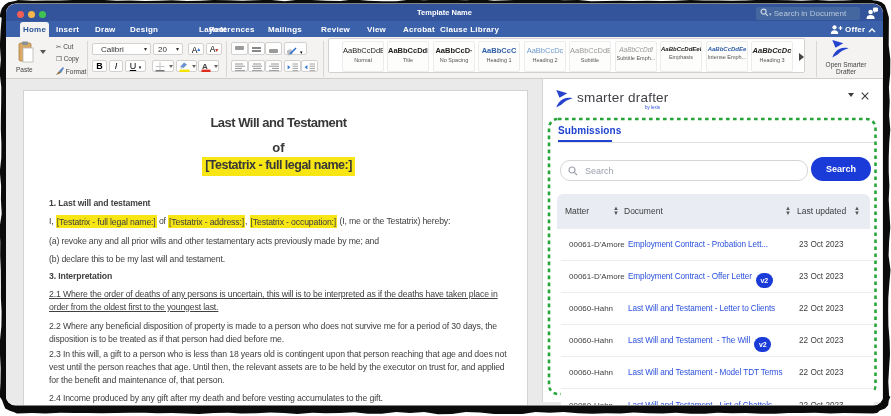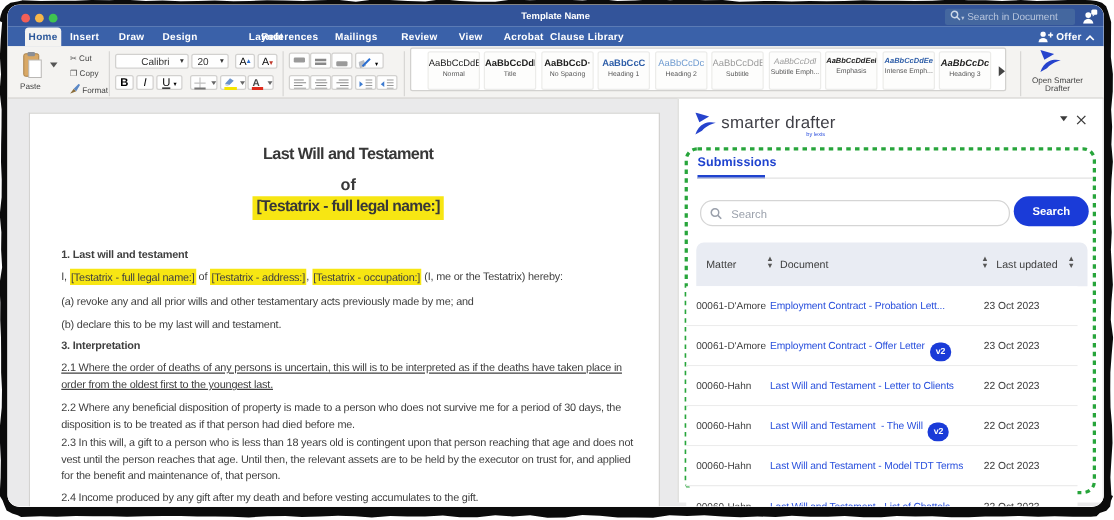--- a/index.html
+++ b/index.html
@@ -47,21 +47,21 @@
   .bysub { position:absolute; left:102px; top:26px; font-size:4.5px; color:#2b4fdd; }
   .caret-dd { position:absolute; left:305px; top:14px; width:0; height:0; border-left:3.5px solid transparent; border-right:3.5px solid transparent; border-top:4.5px solid #3c3c3c; }
   
   
   .subm { position:absolute; left:15px; top:46px; font-size:10px; font-weight:bold; color:#1f43cf; letter-spacing:0.1px; }
   .submline { position:absolute; left:15px; top:61px; width:54px; height:2.5px; background:#1f43cf; }
   .tabline { position:absolute; left:15px; top:62.5px; width:316px; height:1px; background:#e2e2e2; }
   .searchin { position:absolute; left:17px; top:81px; width:248px; height:21px; border:1px solid #d5d5d5; border-radius:10px; color:#9aa0ab; font-size:9px; line-height:20px; padding-left:24px; }
   .searchbtn { position:absolute; left:268px; top:78px; width:60px; height:24px; background:#1a3bd8; border-radius:12px; color:#fff; font-size:9px; font-weight:bold; text-align:center; line-height:24px; }
   .thead { position:absolute; left:14px; top:115px; width:313px; height:35px; background:#e9ecf3; border-radius:6px 6px 0 0; font-size:8.5px; color:#3c3c3c; }
-  .trow { position:absolute; left:6px; width:313px; height:32px; border-bottom:1px solid #ececec; background:#fff; font-size:8.5px; }
+  .trow { position:absolute; left:18px; width:313px; height:32px; border-bottom:1px solid #ececec; background:#fff; font-size:8.5px; }
   .matter { position:absolute; left:8px; top:11px; color:#3d3d3d; font-size:8px; }
   .dlink { position:absolute; left:67px; top:11px; color:#2b51dd; font-size:8.2px; letter-spacing:-0.1px; white-space:nowrap; }
   .ddate { position:absolute; left:238px; top:11px; color:#3d3d3d; font-size:8.2px; }
   .v2 { display:inline-block; background:#1a3bd8; color:#fff; border-radius:8px; font-size:7px; font-weight:bold; width:17px; height:15px; text-align:center; line-height:15px; margin-left:4px; vertical-align:-3.5px; }
   .sortc { position:absolute; font-size:6px; color:#555; line-height:5px; }
 </style>
 </head>
 <body>
 <svg class="ringsvg" style="position:absolute; left:0; top:0;" width="891" height="416" viewBox="0 0 891 416">
     <path d="M17.4,0.1 L32.7,0.8 L46.2,0.5 L60.3,0.6 L73.2,0.0 L87.4,0.1 L101.0,-0.2 L116.6,0.8 L130.0,0.4 L144.7,1.0 L158.4,0.7 L171.8,0.3 L186.7,1.0 L200.4,0.8 L213.6,0.1 L227.8,0.3 L242.4,0.8 L255.8,0.2 L269.4,-0.2 L284.7,1.3 L297.5,-0.2 L311.7,-0.0 L326.2,0.7 L340.3,1.1 L353.5,-0.6 L368.1,0.8 L382.3,1.3 L396.2,1.3 L409.9,-0.4 L424.0,0.2 L438.0,-0.3 L452.0,-0.2 L466.0,0.3 L480.2,-0.7 L493.9,0.7 L508.1,0.3 L522.3,-0.4 L536.1,0.1 L550.4,-0.4 L564.1,0.2 L578.3,-0.0 L591.4,1.3 L605.7,0.9 L619.7,0.7 L633.4,1.1 L647.6,0.8 L661.4,1.0 L675.7,0.7 L690.4,0.1 L703.9,0.5 L717.9,0.5 L731.6,0.7 L745.7,0.6 L761.1,-0.3 L774.5,0.1 L788.5,0.2 L801.6,0.7 L816.7,0.0 L829.6,0.7 L844.0,0.4 L859.4,-0.2 L872.6,0.1 L872.4,0.2 L877.1,0.7 L881.6,2.2 L884.9,5.0 L886.4,9.0 L887.7,13.3 L888.9,17.5 L888.8,31.5 L888.7,45.6 L890.3,59.1 L890.2,73.2 L888.9,87.6 L889.7,101.4 L889.1,115.6 L890.3,129.4 L889.2,143.6 L888.7,157.7 L888.7,171.7 L889.4,185.7 L888.7,199.7 L889.5,213.8 L890.3,227.8 L889.1,241.8 L888.6,255.8 L890.5,270.1 L889.3,283.9 L888.3,297.8 L888.2,311.8 L888.4,325.8 L889.6,340.2 L890.0,354.3 L889.1,368.1 L888.3,381.8 L889.1,396.1 L890.4,396.7 L888.8,400.6 L888.1,405.2 L885.1,408.6 L879.8,410.4 L877.2,412.9 L872.7,413.4 L858.4,413.3 L843.8,413.0 L830.6,413.4 L815.4,412.7 L802.1,413.1 L788.1,413.1 L775.1,413.8 L761.0,413.7 L745.7,412.9 L732.2,413.2 L717.5,412.7 L704.9,413.8 L690.8,413.7 L675.8,412.8 L662.4,413.4 L648.3,413.3 L633.5,412.5 L620.5,413.6 L606.1,413.2 L592.4,413.7 L578.1,413.2 L563.4,412.1 L549.8,412.7 L535.6,412.1 L522.4,414.1 L508.3,414.0 L494.2,413.9 L479.9,412.6 L465.9,412.0 L452.0,414.0 L438.0,414.2 L424.1,412.1 L410.0,413.1 L396.2,412.1 L381.8,413.7 L367.8,413.7 L354.3,412.3 L340.0,413.1 L325.9,413.2 L312.3,412.7 L297.4,413.9 L284.0,413.0 L270.4,412.6 L255.9,413.2 L241.5,413.6 L228.4,412.7 L214.2,412.9 L199.0,413.9 L185.6,413.4 L172.0,413.1 L157.8,413.2 L144.6,412.7 L130.4,412.8 L116.1,413.0 L101.6,413.3 L88.3,412.9 L74.3,412.9 L60.6,412.7 L45.4,413.4 L32.3,412.9 L16.8,413.6 L16.9,413.6 L14.2,412.2 L9.8,410.7 L5.3,408.4 L3.6,404.4 L2.1,400.3 L-0.3,396.6 L0.5,382.2 L0.7,368.1 L0.0,354.3 L-0.0,340.3 L1.4,325.9 L1.6,311.8 L0.9,297.9 L0.9,283.9 L0.8,269.9 L0.2,255.9 L0.3,241.9 L-0.5,227.9 L1.7,213.8 L0.9,199.7 L1.1,185.7 L-0.2,171.6 L1.3,157.7 L1.4,143.7 L0.8,129.6 L0.9,115.6 L1.2,101.6 L1.3,87.6 L-0.3,73.1 L0.8,59.4 L-0.1,45.1 L0.6,31.3 L1.7,17.7 L-0.4,16.8 L0.5,12.6 L1.9,8.3 L4.7,4.8 L8.4,2.2 L14.0,1.2 L17.7,0.3 Z M15.5,3.5 h858.0 a9.5,9.5 0 0 1 9.5,9.5 v383.0 a9.5,9.5 0 0 1 -9.5,9.5 h-858.0 a9.5,9.5 0 0 1 -9.5,-9.5 v-383.0 a9.5,9.5 0 0 1 9.5,-9.5 Z" fill="#0b0b0b" fill-rule="evenodd"></path>
@@ -116,21 +116,21 @@
     <div class="rlabel" style="left:10px; top:29px;">Paste</div>
     <div class="ico" style="left:34px; top:13px; width:0; height:0; border-left:3px solid transparent; border-right:3px solid transparent; border-top:4px solid #555;"></div>
     <div class="rlabel" style="left:50px; top:6px; width:30px;">✂ Cut</div>
     <div class="rlabel" style="left:50px; top:18px; width:34px;">❐ Copy</div>
     <div class="rlabel" style="left:50px; top:30px; width:40px;"><svg width="8" height="8" viewBox="0 0 8 8" style="vertical-align:-1px;">
           <path d="M0,8 L3,4 L5,6 Z" fill="#8a6d3b"></path>
           <path d="M3,4 L7,0 L8,1 L5,6 Z" fill="#5a87c5"></path>
         </svg> Format</div>
     <div class="vsep" style="left:81px;"></div>
 
-    <div class="btnbox" style="left:86px; top:6px; width:59px; height:12px; font-size:8px; color:#333; line-height:11px; padding-left:20px;">Calibri<span style="float:right; margin-right:3px; font-size:6px;">▾</span></div>
+    <div class="btnbox" style="left:86px; top:6px; width:59px; height:12px; font-size:8px; color:#333; line-height:11px; padding-left:8px;">Calibri<span style="float:right; margin-right:3px; font-size:6px;">▾</span></div>
     <div class="btnbox" style="left:147px; top:6px; width:30px; height:12px; font-size:8px; color:#333; line-height:11px; padding-left:4px;">20<span style="float:right; margin-right:3px; font-size:6px;">▾</span></div>
     <div class="btnbox" style="left:182px; top:6px; width:16px; height:12px; font-size:8.5px; text-align:center; line-height:11px;">A<span style="color:#2a6fd1; font-size:6px; vertical-align:2px;">▴</span></div>
     <div class="btnbox" style="left:200px; top:6px; width:16px; height:12px; font-size:8.5px; text-align:center; line-height:11px;">A<span style="color:#c0392b; font-size:6px;">▾</span></div>
     <div class="btnbox" style="left:86px; top:23px; width:15px; height:12px; font-weight:bold; font-size:9px; text-align:center; line-height:11px;">B</div>
     <div class="btnbox" style="left:103px; top:23px; width:14px; height:12px; font-style:italic; font-size:9px; text-align:center; line-height:11px;">I</div>
     <div class="btnbox" style="left:119px; top:23px; width:21px; height:12px; font-size:9px; text-align:center; line-height:11px;"><span style="text-decoration:underline;">U</span> <span style="font-size:5px;">▾</span></div>
     <div class="btnbox" style="left:146px; top:23px; width:22px; height:12px;">
         <svg width="22" height="11" viewBox="0 0 22 11" style="display:block;">
           <path d="M2.5,5.5 H11.5 M7,1 V10" stroke="#c0c0c0" stroke-width="0.9"></path>
           <path d="M2.5,9.8 H11.5" stroke="#777" stroke-width="1.5"></path>

